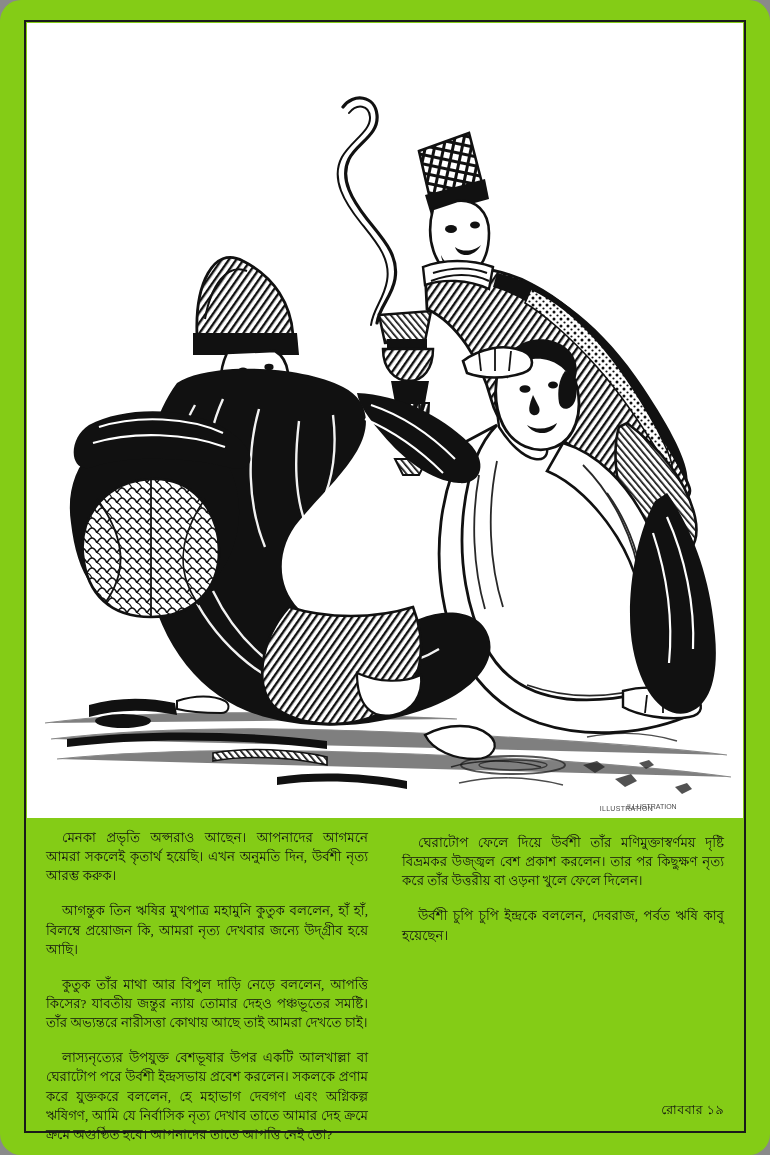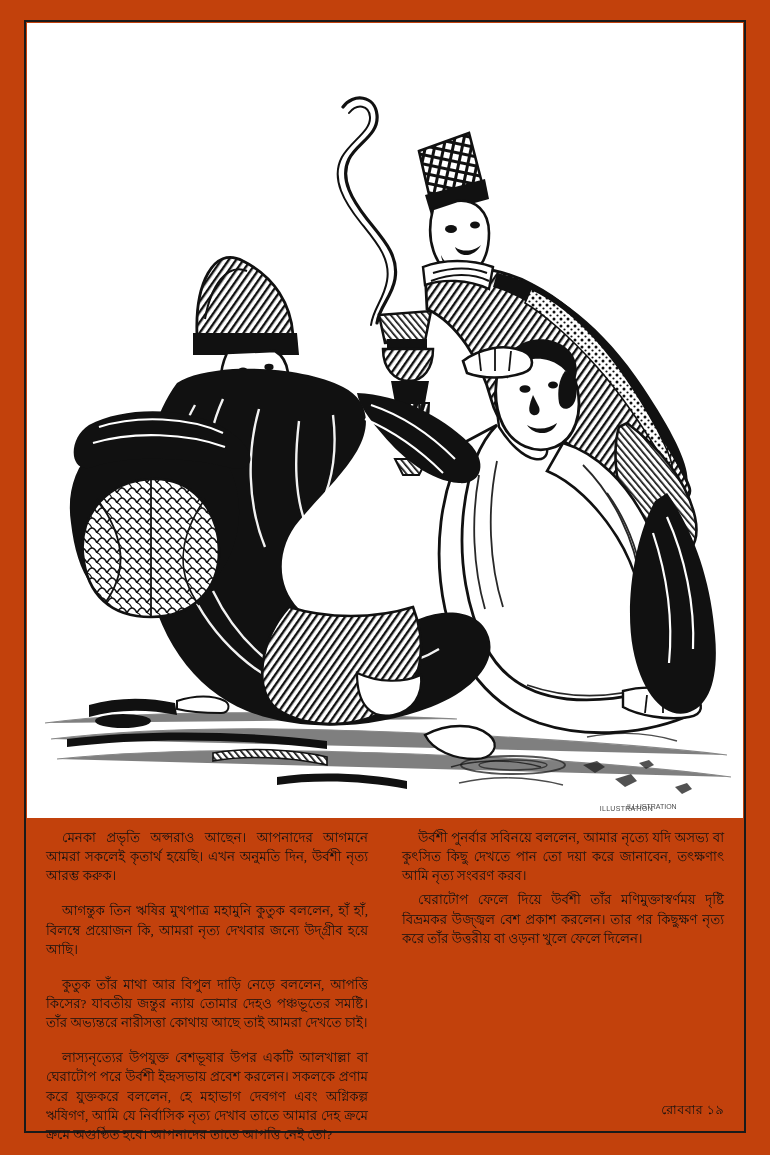--- a/index.html
+++ b/index.html
@@ -7,23 +7,24 @@
     padding: 0;
     background: #8a8a8a;
   }
   body {
     font-family: "Liberation Serif", serif;
   }
   .page {
     position: relative;
     width: 770px;
     height: 1155px;
-    background: #c2410c;
+    background: #84cc16;
     overflow: hidden;
     box-sizing: border-box;
+    border-radius: 21px;
   }
   .page-border {
     position: absolute;
     left: 24px;
     top: 20px;
     right: 24px;
     bottom: 22px;
     border: 2px solid #1a1a1a;
     box-sizing: border-box;
     pointer-events: none;
@@ -320,20 +321,20 @@
   </div>
 
   <div class="columns">
     <div class="col">
       <p>মেনকা প্রভৃতি অপ্সরাও আছেন। আপনাদের আগমনে আমরা সকলেই কৃতার্থ হয়েছি। এখন অনুমতি দিন, উর্বশী নৃত্য আরম্ভ করুক।</p>
       <p>আগন্তুক তিন ঋষির মুখপাত্র মহামুনি কুতুক বললেন, হাঁ হাঁ, বিলম্বে প্রয়োজন কি, আমরা নৃত্য দেখবার জন্যে উদ্‌গ্রীব হয়ে আছি।</p>
       <p>কুতুক তাঁর মাথা আর বিপুল দাড়ি নেড়ে বললেন, আপত্তি কিসের? যাবতীয় জন্তুর ন্যায় তোমার দেহও পঞ্চভূতের সমষ্টি। তাঁর অভ্যন্তরে নারীসত্তা কোথায় আছে তাই আমরা দেখতে চাই।</p>
       <p>লাস্যনৃত্যের উপযুক্ত বেশভূষার উপর একটি আলখাল্লা বা ঘেরাটোপ পরে উর্বশী ইন্দ্রসভায় প্রবেশ করলেন। সকলকে প্রণাম করে যুক্তকরে বললেন, হে মহাভাগ দেবগণ এবং অগ্নিকল্প ঋষিগণ, আমি যে নির্বাসিক নৃত্য দেখাব তাতে আমার দেহ ক্রমে ক্রমে অগুণ্ঠিত হবে। আপনাদের তাতে আপত্তি নেই তো?</p>
     </div>
     <div class="col">
-      <p>উর্বশী পুনর্বার সবিনয়ে বললেন, আমার নৃত্যে যদি অসভ্য বা কুৎসিত কিছু দেখতে পান তো দয়া করে জানাবেন, তৎক্ষণাৎ আমি নৃত্য সংবরণ করব।</p>
       <p class="gap">ঘেরাটোপ ফেলে দিয়ে উর্বশী তাঁর মণিমুক্তাস্বর্ণময় দৃষ্টি বিভ্রমকর উজ্জ্বল বেশ প্রকাশ করলেন। তার পর কিছুক্ষণ নৃত্য করে তাঁর উত্তরীয় বা ওড়না খুলে ফেলে দিলেন।</p>
+      <p>উর্বশী চুপি চুপি ইন্দ্রকে বললেন, দেবরাজ, পর্বত ঋষি কাবু হয়েছেন।</p>
     </div>
   </div>
 
   <div class="footer">রোববার  ১৯</div>
 
 </div>
 
 </body></html>

